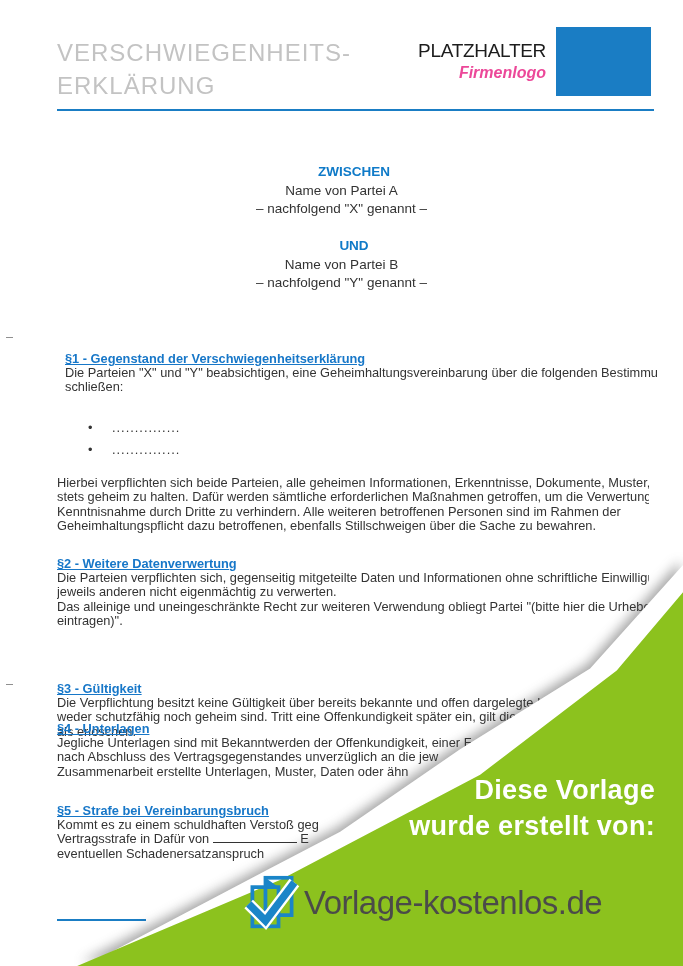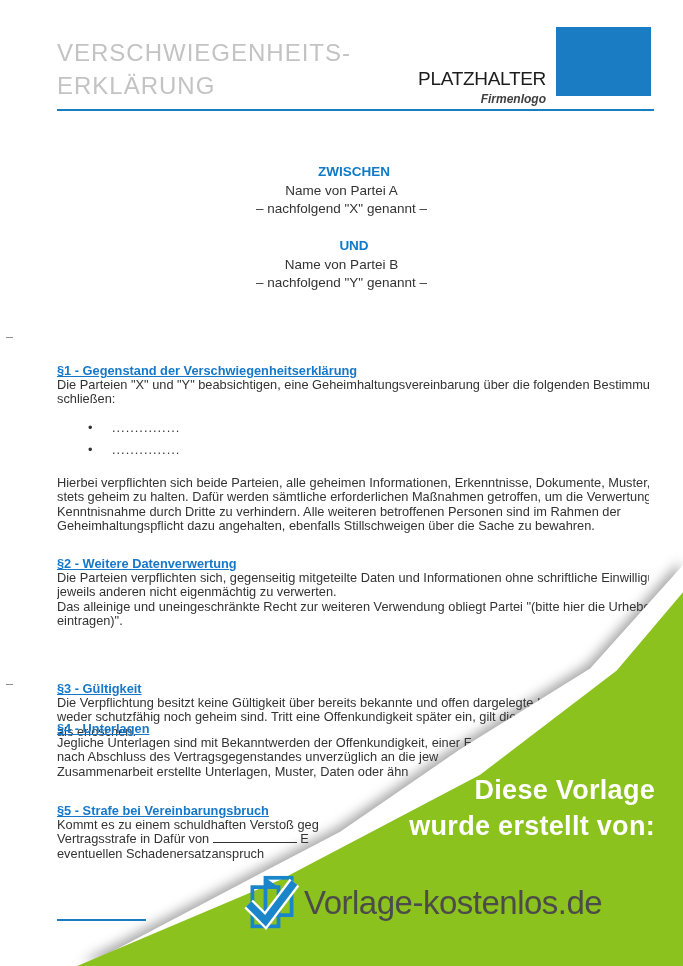--- a/index.html
+++ b/index.html
@@ -13,24 +13,24 @@
     color:#333;
   }
   
   .doc-title {
     position:absolute; left:57px; top:36px;
     font-size:24px; line-height:33px; letter-spacing:1px;
     color:#c3c3c3; font-weight:400;
   }
   .logo-block {
     position:absolute; right:137px; top:40px;
-    text-align:right; width:220px;margin-top:28px;
+    text-align:right; width:220px;
   }
   .logo-main { font-size:19px; color:#1c1c1c; letter-spacing:-0.3px; font-weight:500; }
-  .logo-sub  { font-size:12px; color:#404040; font-style:italic; font-weight:bold; margin-top:2px; }
+  .logo-sub  { font-size:16px; color:#ec4899; font-style:italic; font-weight:bold; margin-top:2px; }
   .logo-box {
     position:absolute; left:556px; top:27px;
     width:95px; height:69px; background:#1a7dc4;
   }
   .header-rule {
     position:absolute; left:57px; top:109px;
     width:597px; height:2px; background:#1a7dc4;
   }
   
   .parties {
@@ -107,36 +107,36 @@
     <div>– nachfolgend "X" genannt –</div>
     <div class="spacer-line"></div>
     <div class="blue-bold">UND</div>
     <div>Name von Partei B</div>
     <div>– nachfolgend "Y" genannt –</div>
   </div>
 
   <div class="fold-mark fm1"></div>
   <div class="fold-mark fm2"></div>
 
-  <div class="sec" style="top:363px;">
+  <div class="sec" style="top:351px;margin-left:8px;">
     <div class="sec-h">§1 - Gegenstand der Verschwiegenheitserklärung</div>
     <div class="ln">Die Parteien "X" und "Y" beabsichtigen, eine Geheimhaltungsvereinbarung über die folgenden Bestimmungen zu</div>
     <div class="ln">schließen:</div>
   </div>
 
   <div class="bullets">
     <div class="bullet-row"><span class="bullet-dot">•</span><span class="dots">...............</span></div>
     <div class="bullet-row"><span class="bullet-dot">•</span><span class="dots">...............</span></div>
   </div>
 
   <div class="sec" style="top:476px;">
     <div class="ln">Hierbei verpflichten sich beide Parteien, alle geheimen Informationen, Erkenntnisse, Dokumente, Muster, Vorlagen</div>
     <div class="ln">stets geheim zu halten. Dafür werden sämtliche erforderlichen Maßnahmen getroffen, um die Verwertung und</div>
     <div class="ln">Kenntnisnahme durch Dritte zu verhindern. Alle weiteren betroffenen Personen sind im Rahmen der</div>
-    <div class="ln">Geheimhaltungspflicht dazu angehalten, ebenfalls Stillschweigen über die Sache zu bewahren.</div>
+    <div class="ln">Geheimhaltungspflicht dazu betroffenen, ebenfalls Stillschweigen über die Sache zu bewahren.</div>
   </div>
 
   <div class="sec" style="top:556px;">
     <div class="sec-h">§2 - Weitere Datenverwertung</div>
     <div class="ln">Die Parteien verpflichten sich, gegenseitig mitgeteilte Daten und Informationen ohne schriftliche Einwilligung des</div>
     <div class="ln">jeweils anderen nicht eigenmächtig zu verwerten.</div>
     <div class="ln">Das alleinige und uneingeschränkte Recht zur weiteren Verwendung obliegt Partei "(bitte hier die Urheberpartei</div>
     <div class="ln">eintragen)".</div>
   </div>
 

